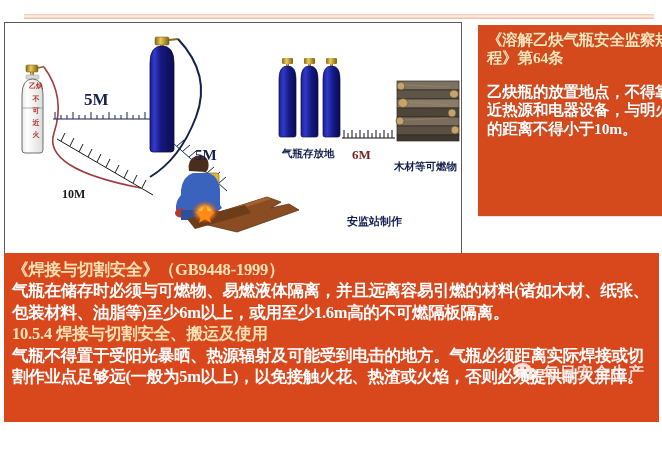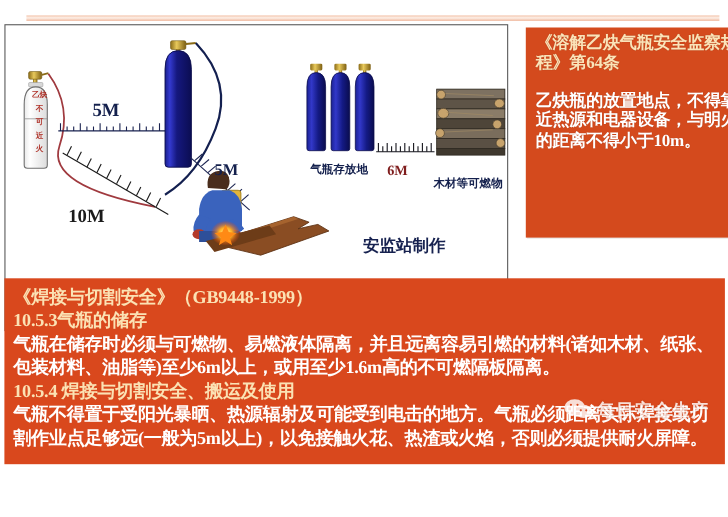--- a/index.html
+++ b/index.html
@@ -37,25 +37,25 @@
   }
 
   .lbl{
     position:absolute;
     font-family:"Liberation Serif","DejaVu Serif",serif;
     font-weight:bold;
     white-space:nowrap;
   }
   .lbl-5m1{left:79px;top:67px;font-size:17px;color:#14204d;}
   .lbl-5m2{left:190px;top:124px;font-size:15px;color:#14204d;}
-  .lbl-10m{left:57px;top:164px;font-size:17px;color:#1a1a1a;}
+  .lbl-10m{left:57px;top:164px;font-size:12px;color:#1a1a1a;}
   .lbl-6m{left:347px;top:124px;font-size:13px;color:#7f1d1d;}
   .lbl-store{left:277px;top:124px;font-size:10.5px;color:#14204d;}
   .lbl-wood{left:389px;top:137px;font-size:10.5px;color:#14204d;}
-  .lbl-made{left:325px;top:191px;font-size:15px;color:#16214f;}
+  .lbl-made{left:342px;top:191px;font-size:11px;color:#16214f;}
 
   
   .callout{
     position:absolute;left:478px;top:25px;width:209px;height:191px;
     background:#d44a1d;
     box-sizing:border-box;
     padding:6px 7px 4px 9px;
     box-shadow:1px 1px 0 rgba(0,0,0,.10);
   }
   .callout .c-title{
@@ -333,21 +333,20 @@
     </div>
   </div>
 
   <div class="callout">
     <div class="c-title">《溶解乙炔气瓶安全监察规程》第64条</div>
     <div class="c-body">乙炔瓶的放置地点，不得靠近热源和电器设备，与明火的距离不得小于10m。</div>
   </div>
 
   <div class="block">
     <div class="b-head">《焊接与切割安全》（GB9448-1999）</div>
-    <div class="b-head2">10.5.3气瓶的储存</div>
     <div class="b-para">气瓶在储存时必须与可燃物、易燃液体隔离，并且远离容易引燃的材料(诸如木材、纸张、包装材料、油脂等)至少6m以上，或用至少1.6m高的不可燃隔板隔离。</div>
     <div class="b-head2">10.5.4 焊接与切割安全、搬运及使用</div>
     <div class="b-para">气瓶不得置于受阳光暴晒、热源辐射及可能受到电击的地方。气瓶必须距离实际焊接或切割作业点足够远(一般为5m以上)，以免接触火花、热渣或火焰，否则必须提供耐火屏障。</div>
 
     <div class="watermark">
       <div class="wm-logo">
         <div class="wm-b1"></div>
         <div class="wm-b2"></div>
         <div class="wm-d" style="left:5px;top:4px;"></div>
         <div class="wm-d" style="left:11px;top:4px;"></div>

